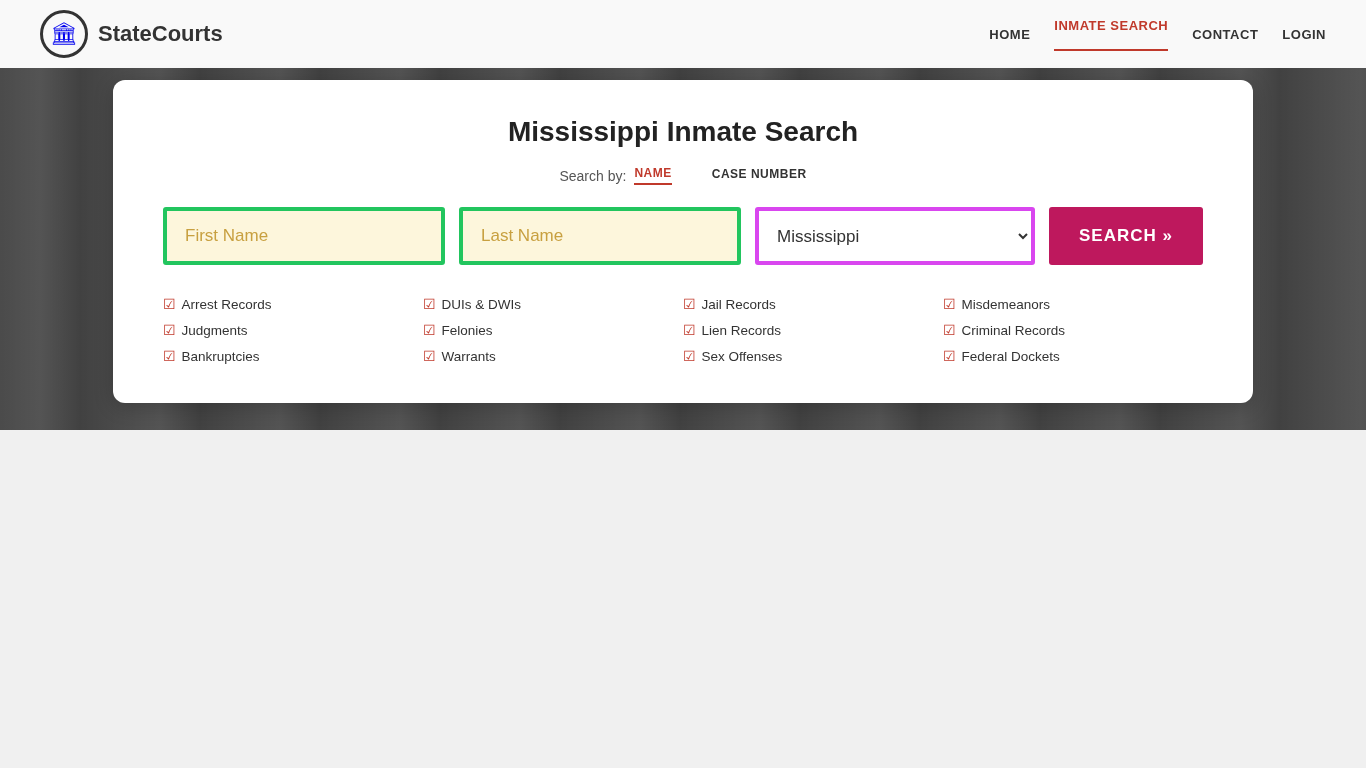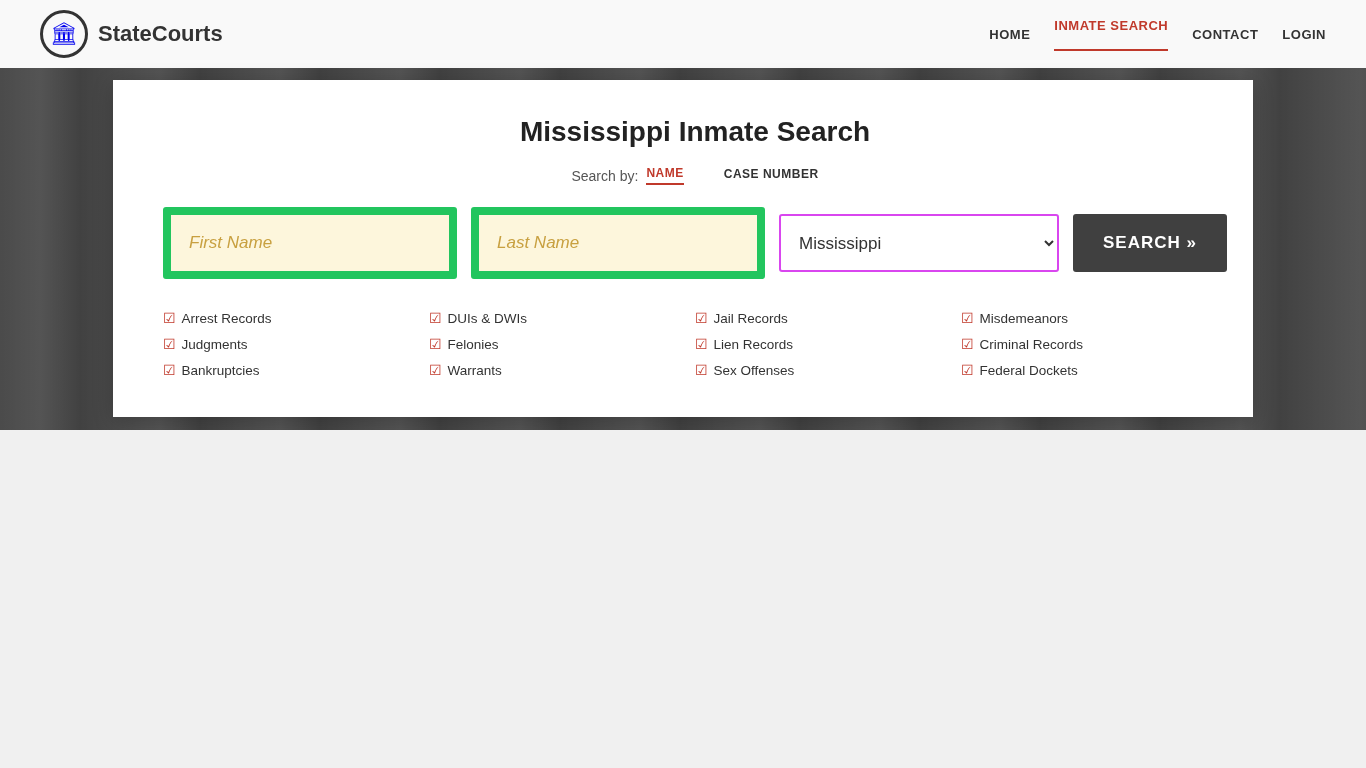--- a/index.html
+++ b/index.html
@@ -85,22 +85,22 @@
     }
 
     
     .search-modal {
       position: absolute;
       top: 80px;
       left: 50%;
       transform: translateX(-50%);
       width: 1140px;
       background: white;
-      border-radius: 0;
-      padding: 36px 26px 36px 50px;
+      border-radius: 12px;
+      padding: 36px 50px 36px 50px;
       z-index: 20;
       box-shadow: 0 4px 20px rgba(0,0,0,0.2);
     }
     .modal-title {
       text-align: center;
       font-size: 28px;
       font-weight: bold;
       color: #222;
       margin-bottom: 18px;
     }
@@ -132,49 +132,48 @@
       margin-left: 32px;
     }
     .search-inputs-row {
       display: flex;
       gap: 14px;
       align-items: center;
       margin-bottom: 24px;
     }
     .search-input {
       flex: 1;
-      height: 72px;
-      border: 8px solid #22c55e;
+      height: 58px;
+      border: 4px solid #22c55e;
       background: #fdf6dc;
       border-radius: 3px;
       padding: 0 18px;
       font-size: 17px;
       color: #b8860b;
       outline: none;
-      font-style: italic;
     }
     .search-input::placeholder {
       color: #c8a040;
     }
     .state-select {
       width: 280px;
       height: 58px;
-      border: 2px solid #d946ef;
+      border: 4px solid #d946ef;
       background: white;
       border-radius: 3px;
       padding: 0 14px;
       font-size: 17px;
       color: #333;
       outline: none;
       appearance: auto;
     }
     .search-btn {
       height: 58px;
       padding: 0 30px;
-      background: #404040;
+      background: #be185d;
       color: white;
       border: none;
       border-radius: 3px;
       font-size: 17px;
       font-weight: 800;
       cursor: pointer;
       letter-spacing: 1px;
       white-space: nowrap;
     }
     .features-grid {

